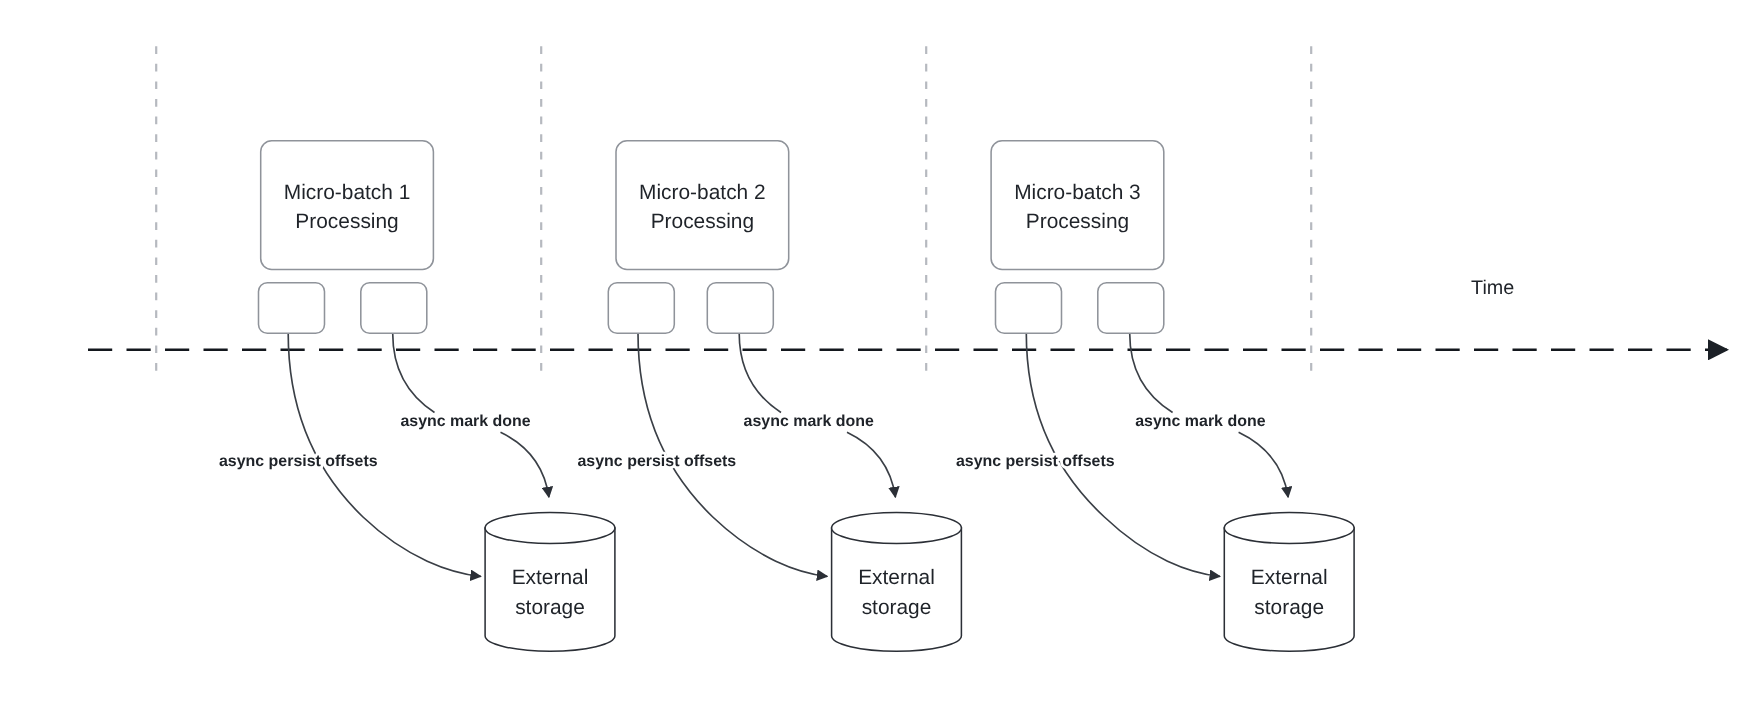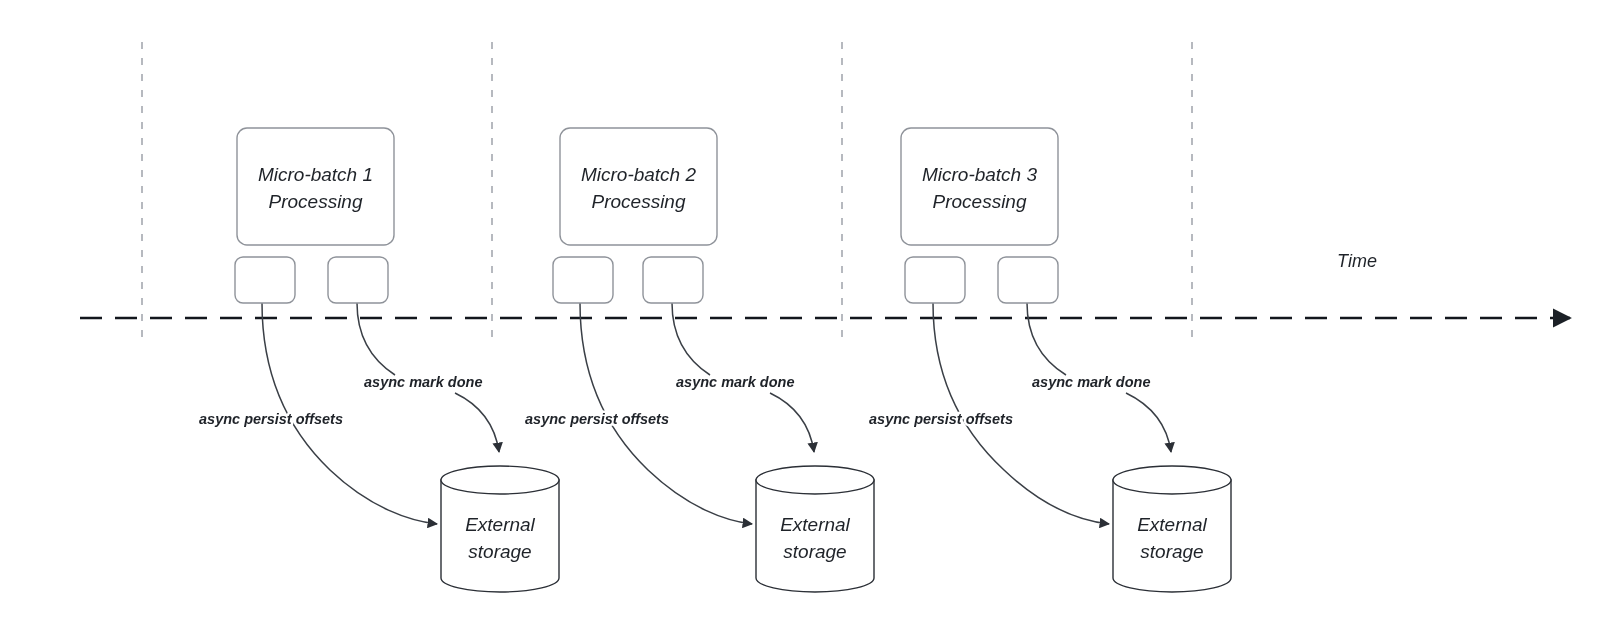--- a/index.html
+++ b/index.html
@@ -12,21 +12,20 @@
     width: 1600px;
     height: 642px;
     font-family: "Liberation Sans", sans-serif;
     color: #1f2329;
     overflow: hidden;
   }
   #stage {
     position: relative;
     width: 1600px;
     height: 548px;
-    font-style: italic;
   }
   #diagram-svg {
     position: absolute;
     left: 0;
     top: 0;
     width: 1600px;
     height: 642px;
   }
   .node-text {
     font-family: "Liberation Sans", sans-serif;

